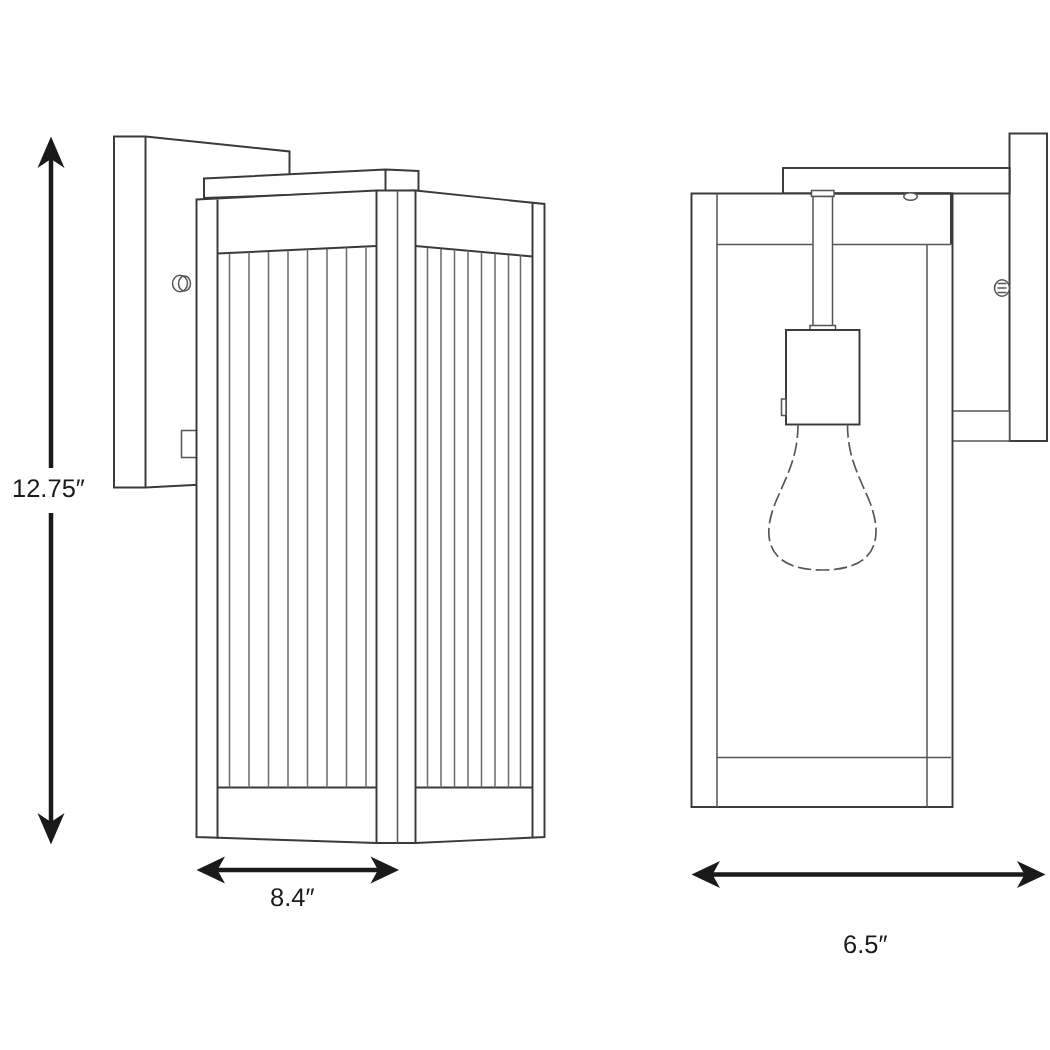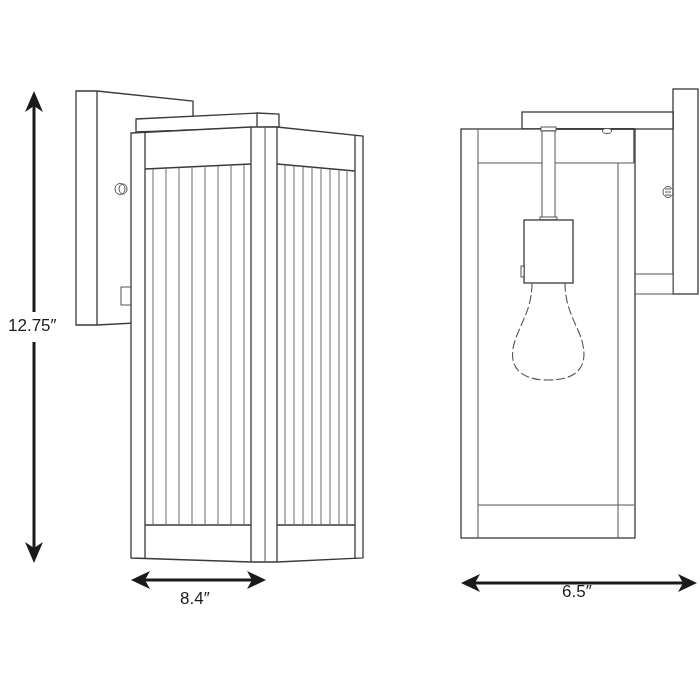--- a/index.html
+++ b/index.html
@@ -139,14 +139,14 @@
     <g>
       <line class="dim" x1="470" y1="583" x2="688" y2="583"></line>
       <polygon class="arrowhead" points="461,583 480,574 475,583 480,592"></polygon>
       <polygon class="arrowhead" points="697,583 678,574 683,583 678,592"></polygon>
     </g>
   </svg>
 
   
   <span class="lbl" style="left:8px; top:316px;">12.75″</span>
   <span class="lbl" style="left:180px; top:589px;">8.4″</span>
-  <span class="lbl" style="left:562px; top:582px;text-align:center;">6.5″</span>
+  <span class="lbl" style="left:562px; top:620px;text-align:center;">6.5″</span>
 </div>
 
 </body></html>

